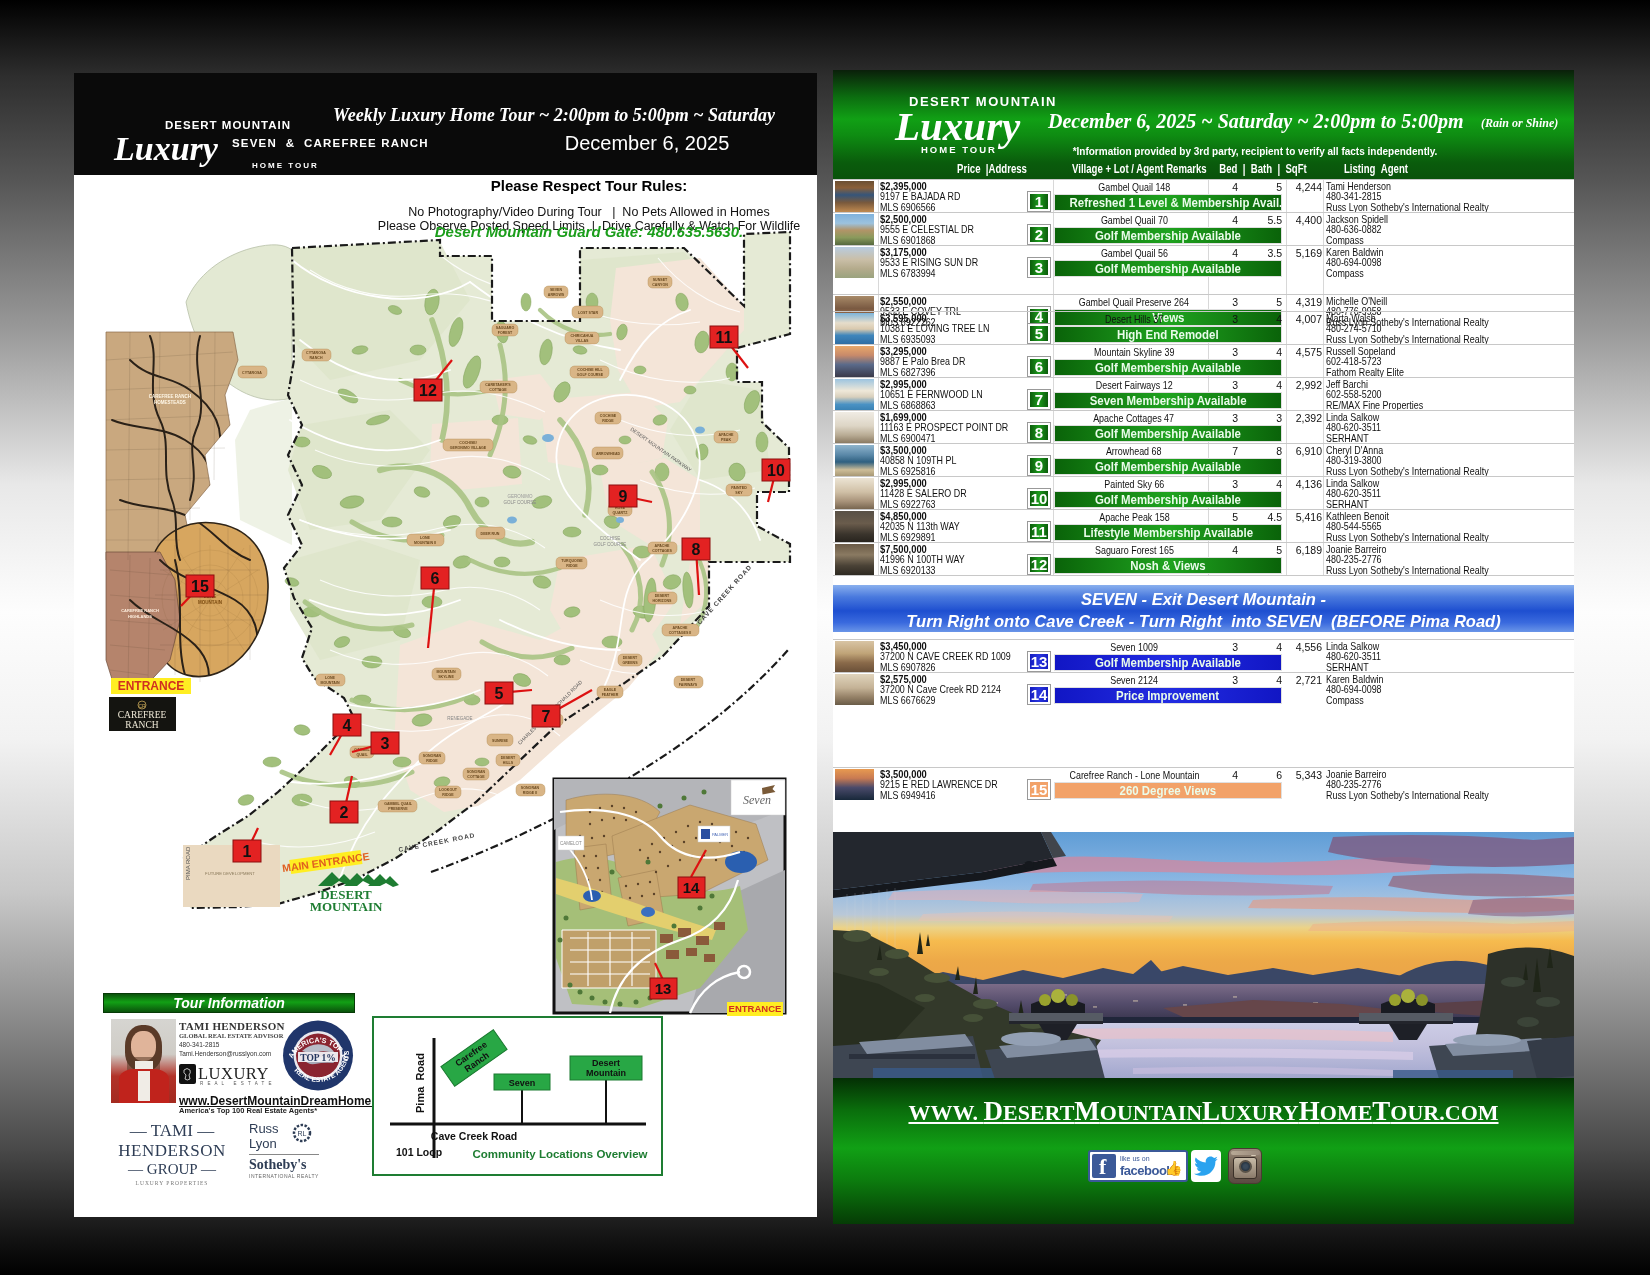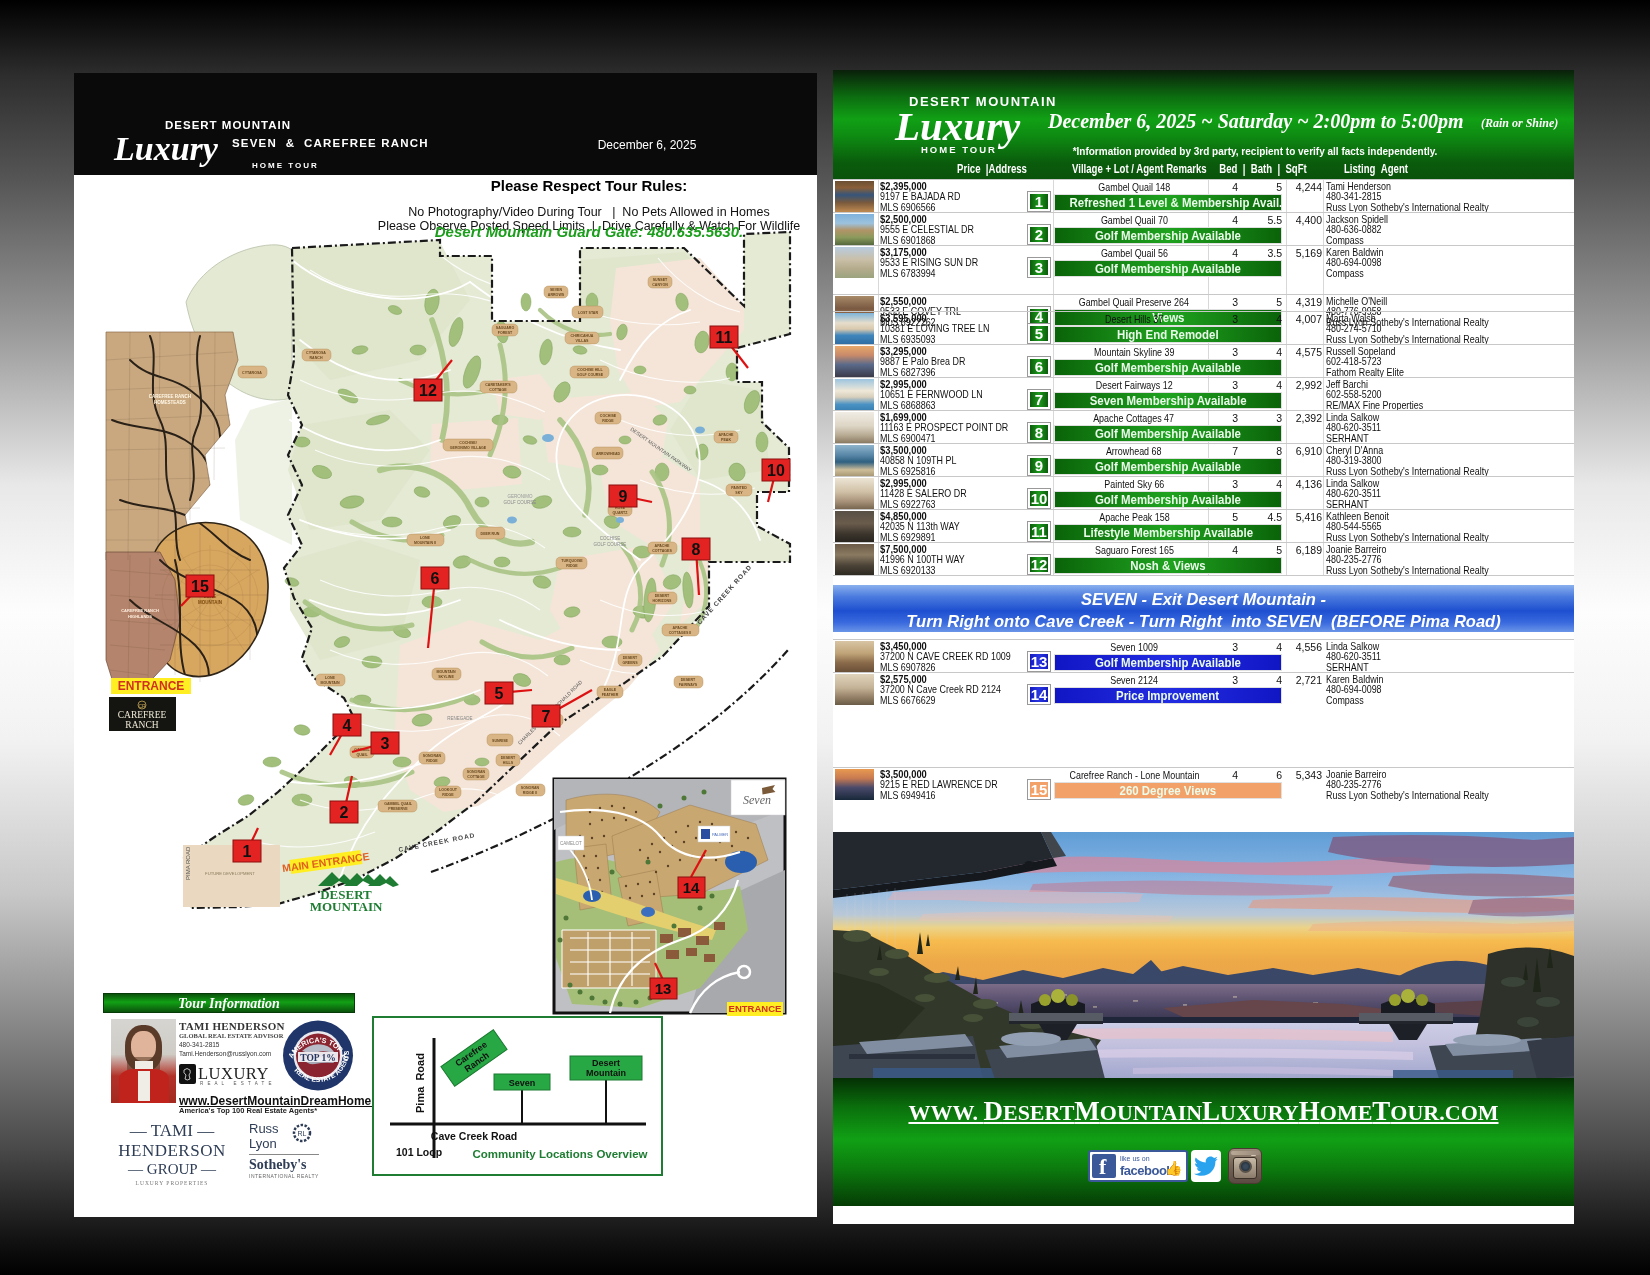--- a/index.html
+++ b/index.html
@@ -25,21 +25,22 @@
 .bed,.bath,.sqft {position:absolute;top:1px;font-size:10.5px;text-align:right;color:#111;}
 .bed {left:375px;width:30px;} .bath {left:419px;width:30px;} .sqft {left:452px;width:37px;}
 .ag {position:absolute;left:493px;top:1px;font-size:10.5px;line-height:10.4px;color:#111;
 transform:scaleX(0.85);transform-origin:0 0;white-space:nowrap;}
 .photo {position:absolute;left:0;top:762px;}
 .ch {position:absolute;top:92px;font-size:12px;font-weight:bold;text-align:center;transform:scaleX(0.8);transform-origin:50% 0;white-space:nowrap;}
 </style></head><body>
 
 <div class="pageL">
  <div class="hdrL">
-  <div style="position:absolute;left:473px;top:65px;width:200px;text-align:center;font-size:12px;">December 6, 2025</div>
+  <div class="serifI" style="position:absolute;left:180px;top:32px;width:600px;text-align:center;font-size:18px;white-space:nowrap;">Weekly Luxury Home Tour ~ 2:00pm to 5:00pm ~ Saturday</div>
+  <div style="position:absolute;left:473px;top:59px;width:200px;text-align:center;font-size:20px;">December 6, 2025</div>
   <div class="serifI" style="position:absolute;left:40px;top:57px;font-size:34px;">Luxury</div>
   <div style="position:absolute;left:91px;top:46px;font-size:11.5px;font-weight:bold;letter-spacing:1px;white-space:nowrap;">DESERT MOUNTAIN</div>
   <div style="position:absolute;left:158px;top:64px;font-size:11.5px;font-weight:bold;letter-spacing:1.2px;white-space:nowrap;">SEVEN &nbsp;&amp; &nbsp;CAREFREE RANCH</div>
   <div style="position:absolute;left:178px;top:88px;font-size:8px;font-weight:bold;letter-spacing:2px;">HOME TOUR</div>
  </div>
  <div style="position:absolute;left:300px;top:104px;width:430px;text-align:center;font-weight:bold;font-size:15px;color:#000;">Please Respect Tour Rules:</div>
  <div style="position:absolute;left:280px;top:132px;width:470px;text-align:center;font-size:12.5px;color:#111;">No Photography/Video During Tour &nbsp; | &nbsp;No Pets Allowed in Homes<br>Please Observe Posted Speed Limits &nbsp;| &nbsp;Drive Carefully &amp; Watch For Wildlife</div>
  <div class="serifI" style="position:absolute;left:300px;top:150px;width:430px;text-align:center;font-size:15px;color:#1b9e1b;font-family:'Liberation Sans',sans-serif;">Desert Mountain Guard Gate: 480.635.5630.</div>
  <svg class="map" viewBox="74 228 743 790" width="743" height="790">
 <path d="M186,302 C196,276 222,256 252,248 C272,243 284,244 292,250 L292,398 C268,404 246,396 230,384 C210,369 192,336 186,302 Z" fill="#e3e9d3" stroke="#b8c0a8" stroke-width="0.8"></path>
@@ -506,21 +507,21 @@
       <text x="776" y="476" font-size="16" font-weight="bold" text-anchor="middle" fill="#111">10</text>
       <rect x="710" y="326" width="28" height="22" fill="#e32222" stroke="#8c0f0f" stroke-width="1"></rect>
       <text x="724" y="343" font-size="16" font-weight="bold" text-anchor="middle" fill="#111">11</text>
       <rect x="414" y="379" width="28" height="22" fill="#e32222" stroke="#8c0f0f" stroke-width="1"></rect>
       <text x="428" y="396" font-size="16" font-weight="bold" text-anchor="middle" fill="#111">12</text>
       <rect x="186" y="575" width="28" height="22" fill="#e32222" stroke="#8c0f0f" stroke-width="1"></rect>
       <text x="200" y="592" font-size="16" font-weight="bold" text-anchor="middle" fill="#111">15</text>
 </svg>
 
  <div style="position:absolute;left:29px;top:920px;width:252px;height:20px;background:linear-gradient(180deg,#0a520b,#12a015 45%,#0a520b);border:1px solid #063a06;">
-  <div class="serifI" style="width:100%;text-align:center;font-size:14px;color:#fff;line-height:19px;font-family:Liberation Serif, serif;">Tour Information</div>
+  <div class="serifI" style="width:100%;text-align:center;font-size:14px;color:#fff;line-height:19px;font-family:Liberation Sans, sans-serif;">Tour Information</div>
  </div>
  <div style="position:absolute;left:37px;top:946px;width:65px;height:84px;background:linear-gradient(180deg,#d6d5d1 0%,#cfccc6 42%,#b23228 68%,#a32a20 100%);">
    <div style="position:absolute;left:14px;top:6px;width:37px;height:46px;background:#5a3a28;border-radius:45% 45% 40% 40%;"></div>
    <div style="position:absolute;left:20px;top:12px;width:25px;height:30px;background:#e0b49a;border-radius:45%;"></div>
    <div style="position:absolute;left:16px;top:38px;width:33px;height:20px;background:#5a3a28;border-radius:0 0 40% 40%;opacity:0.55;"></div>
    <div style="position:absolute;left:24px;top:42px;width:18px;height:14px;background:#f0ece6;"></div>
    <div style="position:absolute;left:8px;top:50px;width:50px;height:34px;background:#c0231c;border-radius:30% 30% 0 0;"></div>
    <div style="position:absolute;left:27px;top:52px;width:12px;height:30px;background:#f0ece6;"></div>
  </div>
  <div style="position:absolute;left:105px;top:947px;font-family:'Liberation Serif',serif;font-weight:bold;font-size:11px;color:#333;letter-spacing:0.3px;">TAMI HENDERSON</div>
@@ -910,21 +911,21 @@
 <ellipse cx="198" cy="207" rx="30" ry="7" fill="#93a0b4"></ellipse>
 </g>
 <g>
 <path d="M596,214 L720,206 L741,214 L741,247 L606,247 Z" fill="#3e4652"></path>
 <path d="M612,212 L708,206 L716,218 L620,224 Z" fill="#818da0"></path>
 <path d="M694,209 L741,204 L741,244 L704,247 Z" fill="#343b47"></path>
 <ellipse cx="654" cy="208" rx="34" ry="6" fill="#93a0b4"></ellipse>
 <rect x="560" y="238" width="120" height="9" fill="#3a5a88" opacity="0.8"></rect>
 </g>
 </svg>
- <div style="position:absolute;left:0;top:1008px;width:741px;height:128px;background:linear-gradient(180deg,#042f04 0%,#0a6e0c 22%,#11a015 48%,#0c7c0e 70%,#053c05 100%);">
+ <div style="position:absolute;left:0;top:1008px;width:741px;height:146px;background:linear-gradient(180deg,#042f04 0%,#0a6e0c 22%,#11a015 48%,#0c7c0e 70%,#053c05 100%);">
   <div style="position:absolute;left:0;top:18px;width:741px;text-align:center;font-family:'Liberation Serif',serif;font-weight:bold;font-size:27px;color:#fff;"><span style="text-decoration:underline;"><span style="font-size:22px;">WWW. </span>D<span style="font-size:22px;">ESERT</span>M<span style="font-size:22px;">OUNTAIN</span>L<span style="font-size:22px;">UXURY</span>H<span style="font-size:22px;">OME</span>T<span style="font-size:22px;">OUR.COM</span></span></div>
   <div style="position:absolute;left:255px;top:72px;width:100px;height:32px;background:#fff;border:2px solid #3b5998;border-radius:3px;">
 <div style="position:absolute;left:2px;top:2px;width:24px;height:24px;background:#3b5998;border-radius:2px;"></div>
 <div style="position:absolute;left:9px;top:2px;color:#fff;font-weight:bold;font-size:22px;font-family:'Liberation Serif',serif;">f</div>
 <div style="position:absolute;left:30px;top:3px;font-size:7px;color:#3b5998;">like us on</div>
 <div style="position:absolute;left:30px;top:11px;font-size:13px;font-weight:bold;color:#3b5998;letter-spacing:-0.5px;">facebook</div>
 <div style="position:absolute;right:3px;top:8px;font-size:14px;color:#3b5998;">👍</div>
 </div>
 <div style="position:absolute;left:358px;top:72px;width:30px;height:32px;background:#fff;border-radius:4px;">
 <svg viewBox="0 0 24 24" width="26" height="26" style="margin:3px 2px;">

